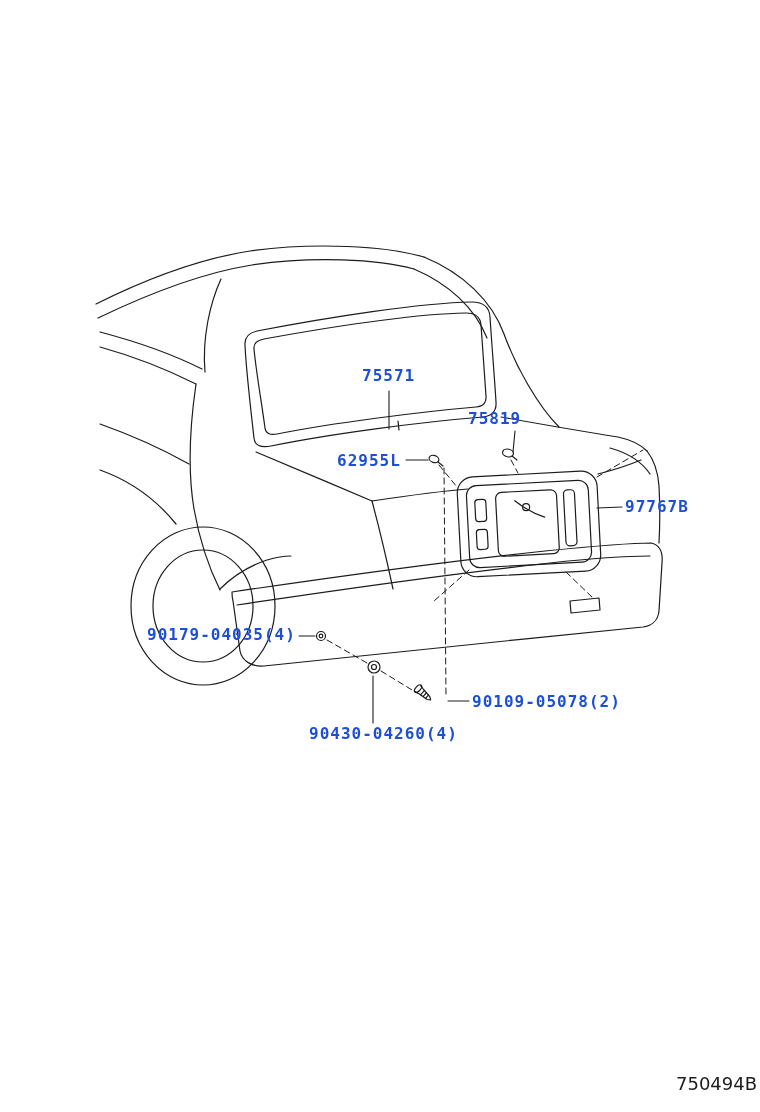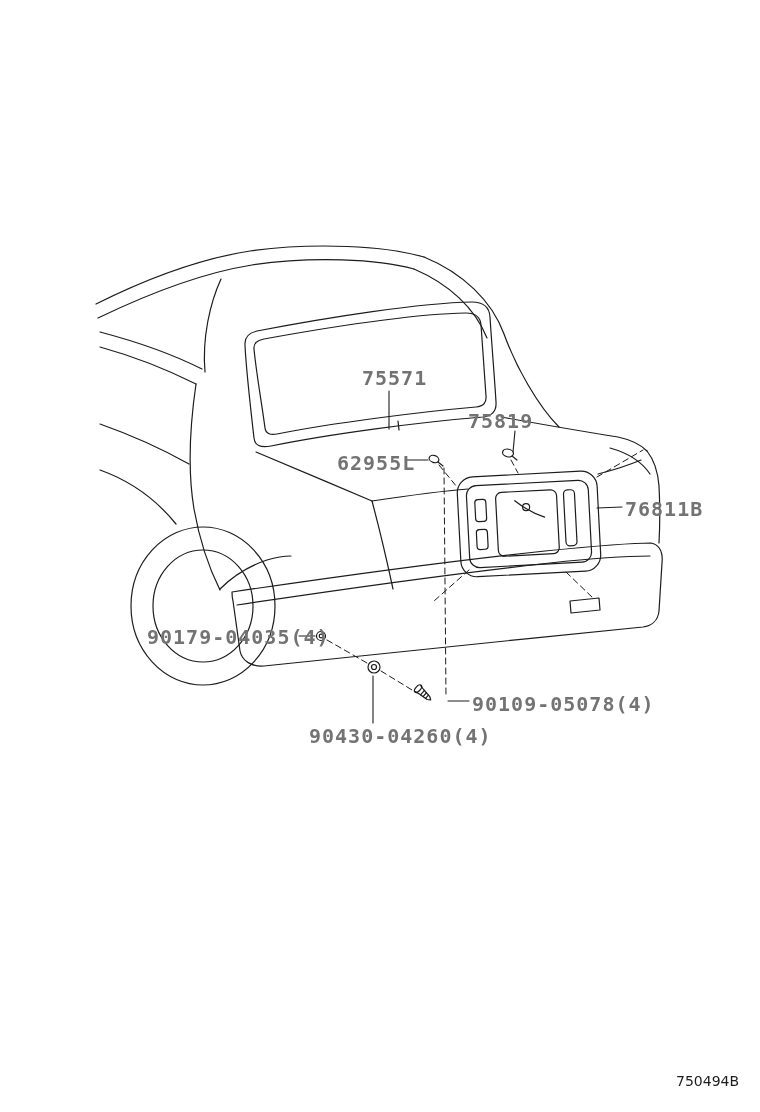--- a/index.html
+++ b/index.html
@@ -17,32 +17,32 @@
   }
   .line-art {
     position: absolute;
     left: 0;
     top: 0;
   }
   .part-label {
     position: absolute;
     font-family: "DejaVu Sans Mono", "Liberation Mono", monospace;
     font-weight: bold;
-    font-size: 20px;
+    font-size: 16px;
     letter-spacing: 1px;
-    color: #737373;
+    color: #1d4ed8;
     white-space: nowrap;
     line-height: 1.15;
   }
   .drawing-number {
     position: absolute;
     left: 676px;
     top: 1073px;
     font-family: "DejaVu Sans", "Liberation Sans", sans-serif;
-    font-size: 14px;
+    font-size: 18px;
     color: #1d1d1d;
     white-space: nowrap;
     text-align: right;
   }
 </style>
 </head>
 <body>
 
 <div class="page">
 
@@ -146,23 +146,23 @@
       <path d="M 373 723 L 373 676"></path>
     </g>
   </svg>
 
   <div class="part-label" style="left:362px; top:367px">75571</div>
 
   <div class="part-label" style="left:468px; top:410px">75819</div>
 
   <div class="part-label" style="left:337px; top:452px">62955L</div>
 
-  <div class="part-label" style="left:625px; top:498px">76811B</div>
+  <div class="part-label" style="left:625px; top:498px">97767B</div>
 
   <div class="part-label" style="left:147px; top:626px">90179-04035(4)</div>
 
-  <div class="part-label" style="left:472px; top:693px">90109-05078(4)</div>
+  <div class="part-label" style="left:472px; top:693px">90109-05078(2)</div>
 
   <div class="part-label" style="left:309px; top:725px">90430-04260(4)</div>
 
   <div class="drawing-number">750494B</div>
 
 </div>
 
 </body></html>

